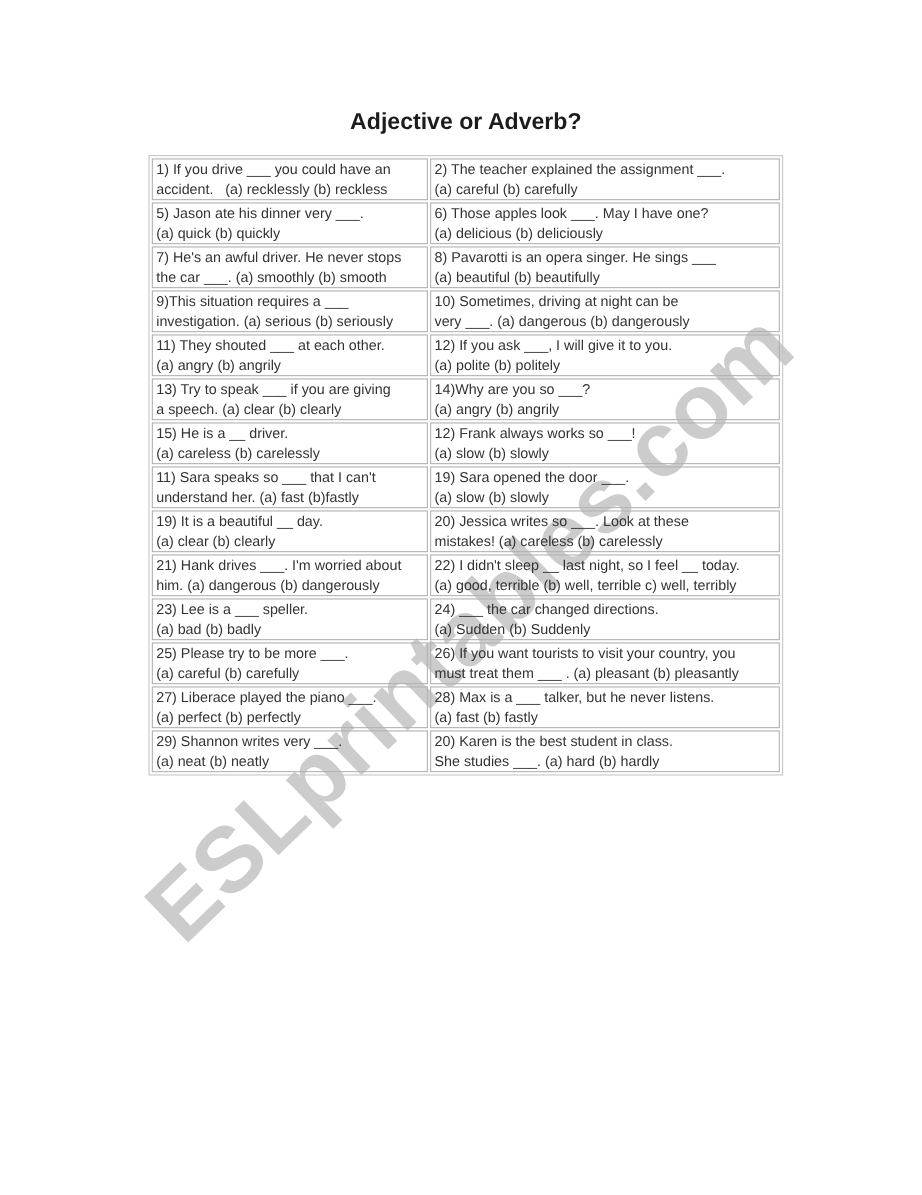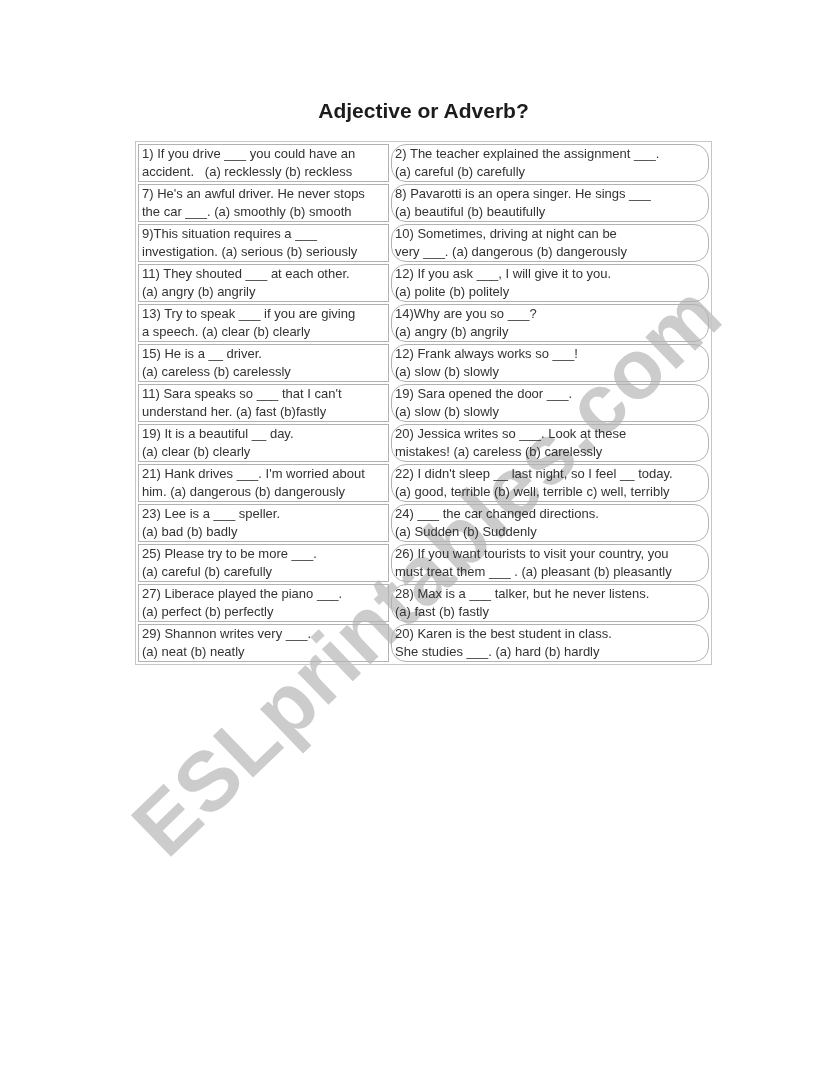--- a/index.html
+++ b/index.html
@@ -58,41 +58,47 @@
     line-height: 18px;
     height: 36px;
     color: #333333;
     vertical-align: top;
     white-space: pre-wrap;
     overflow: hidden;
     background: transparent;
     margin-top: 20px;
   }
   td.col-left  { width: 243px; }
-  td.col-right { width: 310px; border-radius: 15px; }
+  td.col-right { width: 310px; }
 </style>
 </head>
 <body>
 
 <div class="page">
 
   <div class="watermark" style="color: rgb(204, 204, 204);">ESLprintables.com</div>
 
   <div class="title">Adjective or Adverb?</div>
 
   <table class="worksheet">
     <tbody>
   <tr>
     <td class="col-left">1) If you drive ___ you could have an
 accident.   (a) recklessly (b) reckless</td>
     <td class="col-right">2) The teacher explained the assignment ___.
 (a) careful (b) carefully</td>
   </tr>
 
 
+  <tr>
+    <td class="col-left">5) Jason ate his dinner very ___.
+(a) quick (b) quickly</td>
+    <td class="col-right">6) Those apples look ___. May I have one?
+(a) delicious (b) deliciously</td>
+  </tr>
 
   <tr>
     <td class="col-left">7) He's an awful driver. He never stops
 the car ___. (a) smoothly (b) smooth</td>
     <td class="col-right">8) Pavarotti is an opera singer. He sings ___
 (a) beautiful (b) beautifully</td>
   </tr>
 
   <tr>
     <td class="col-left">9)This situation requires a ___

